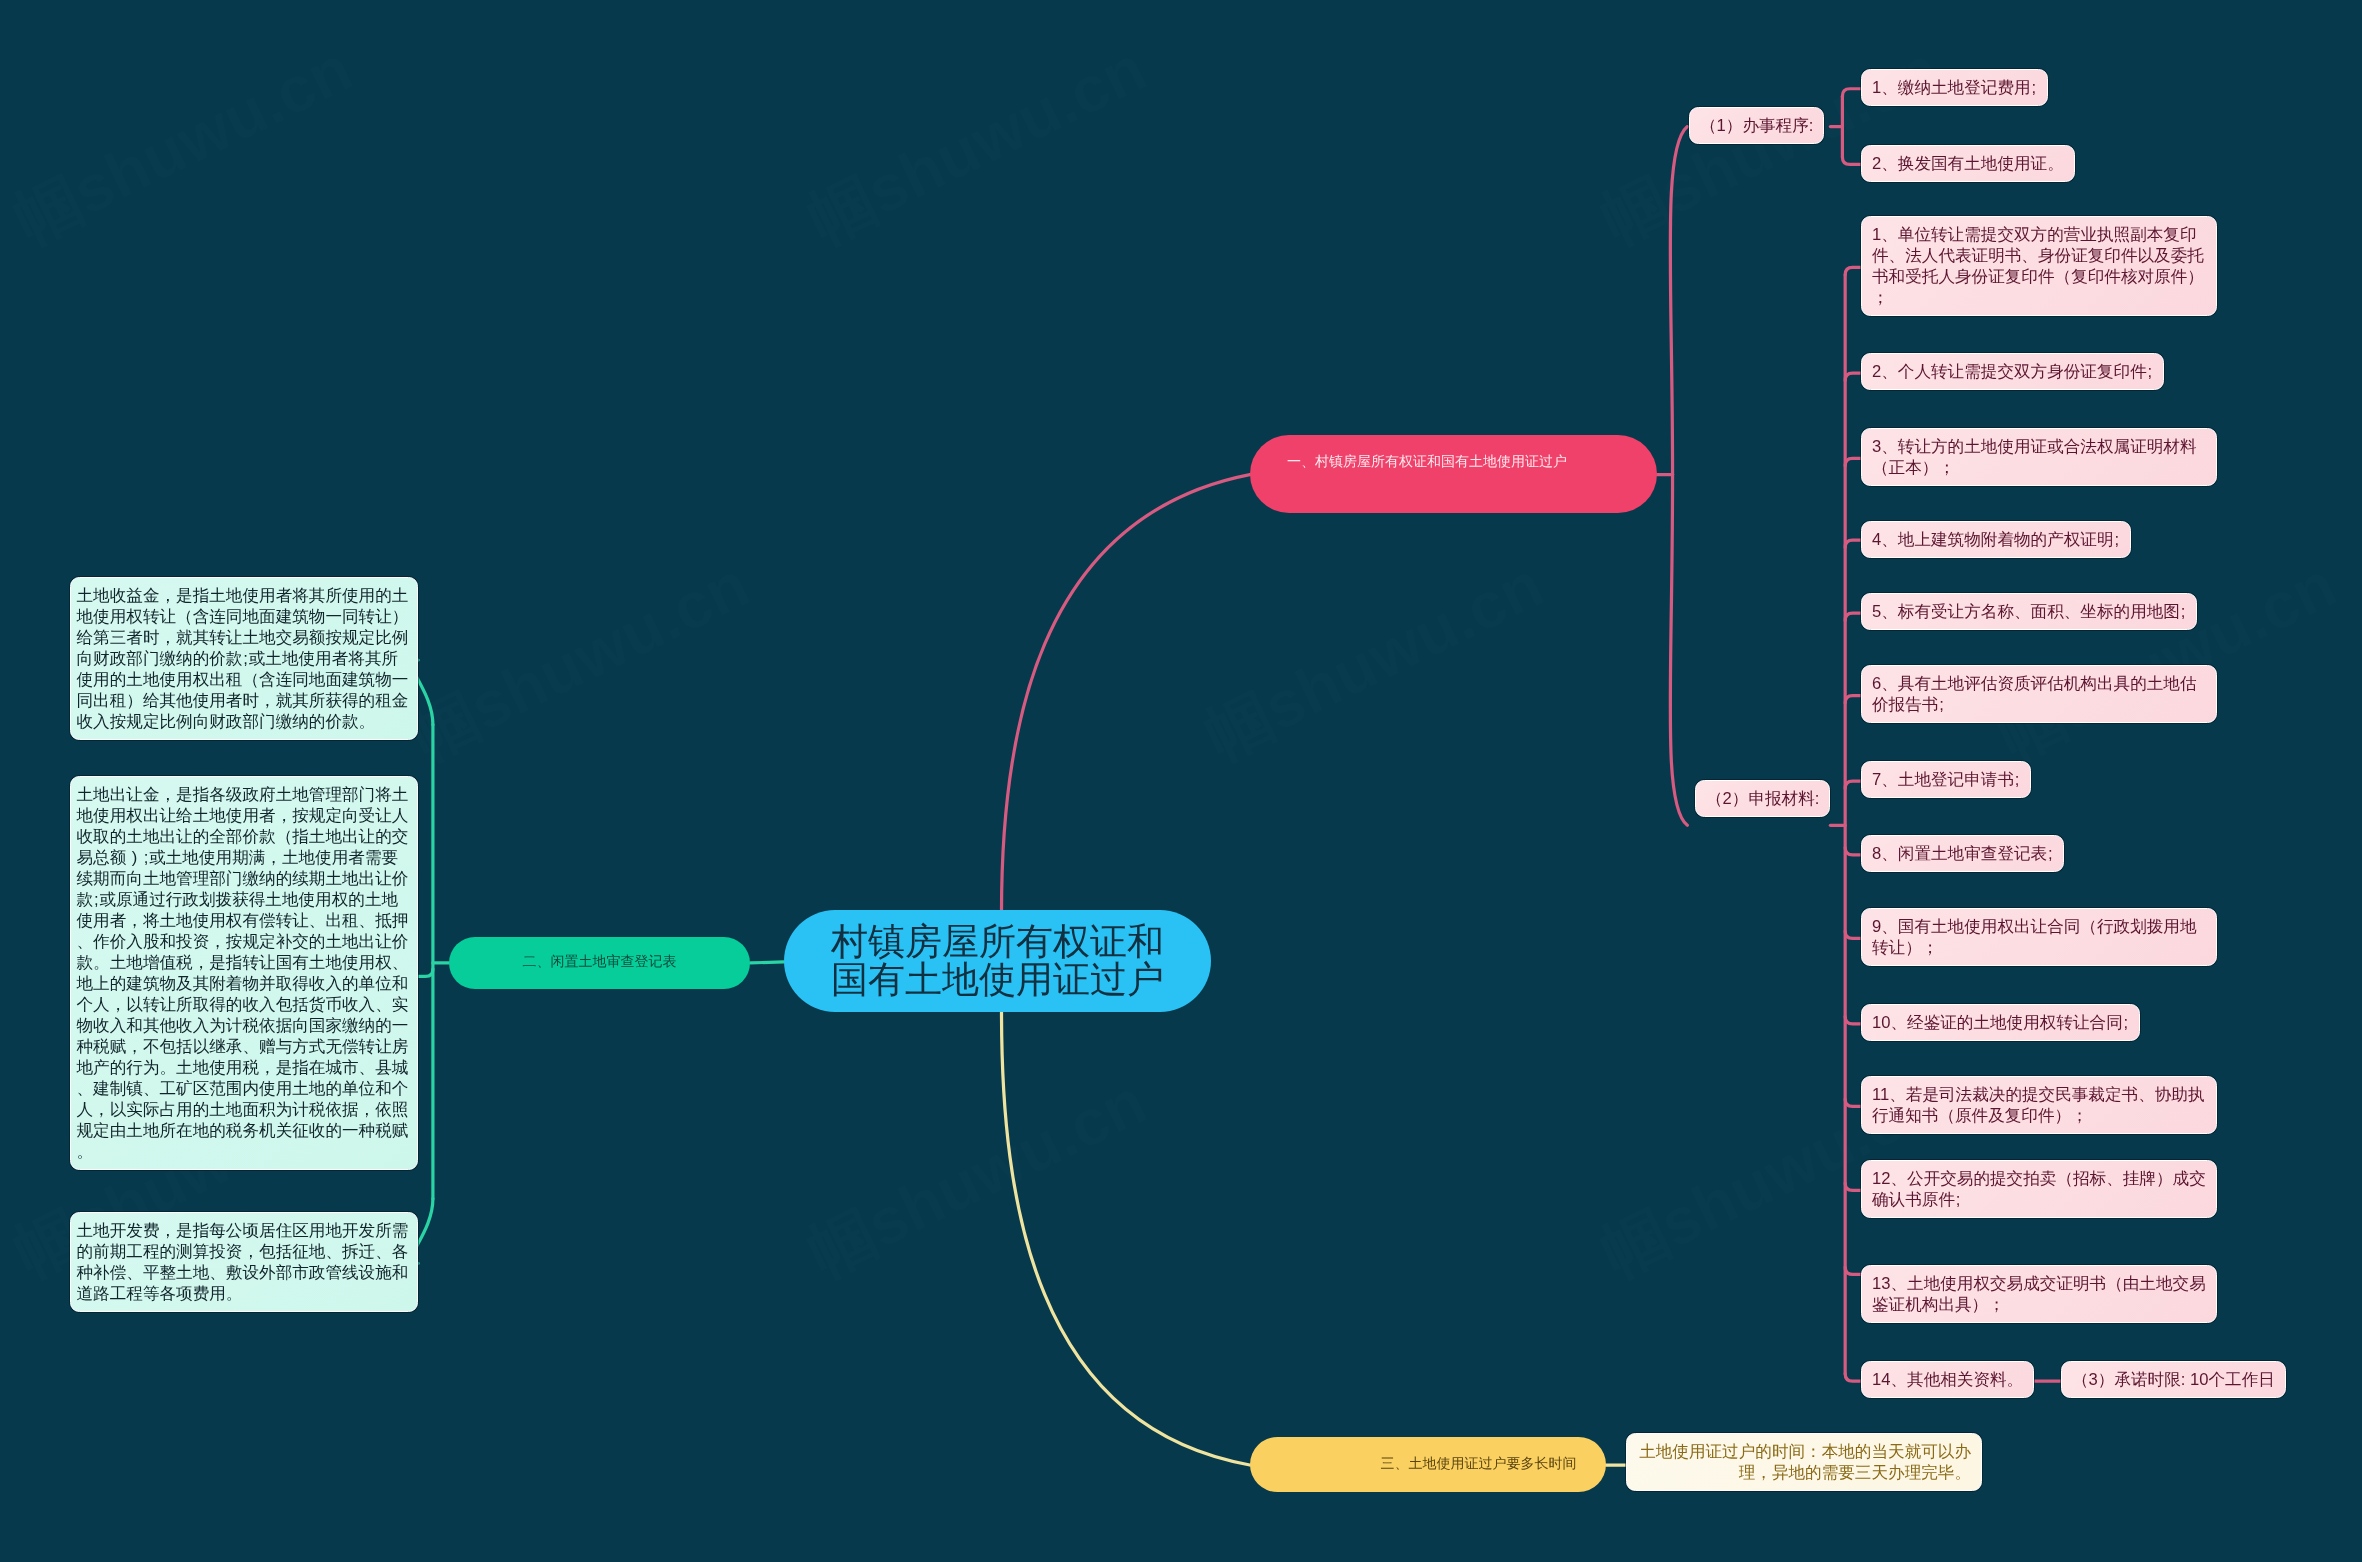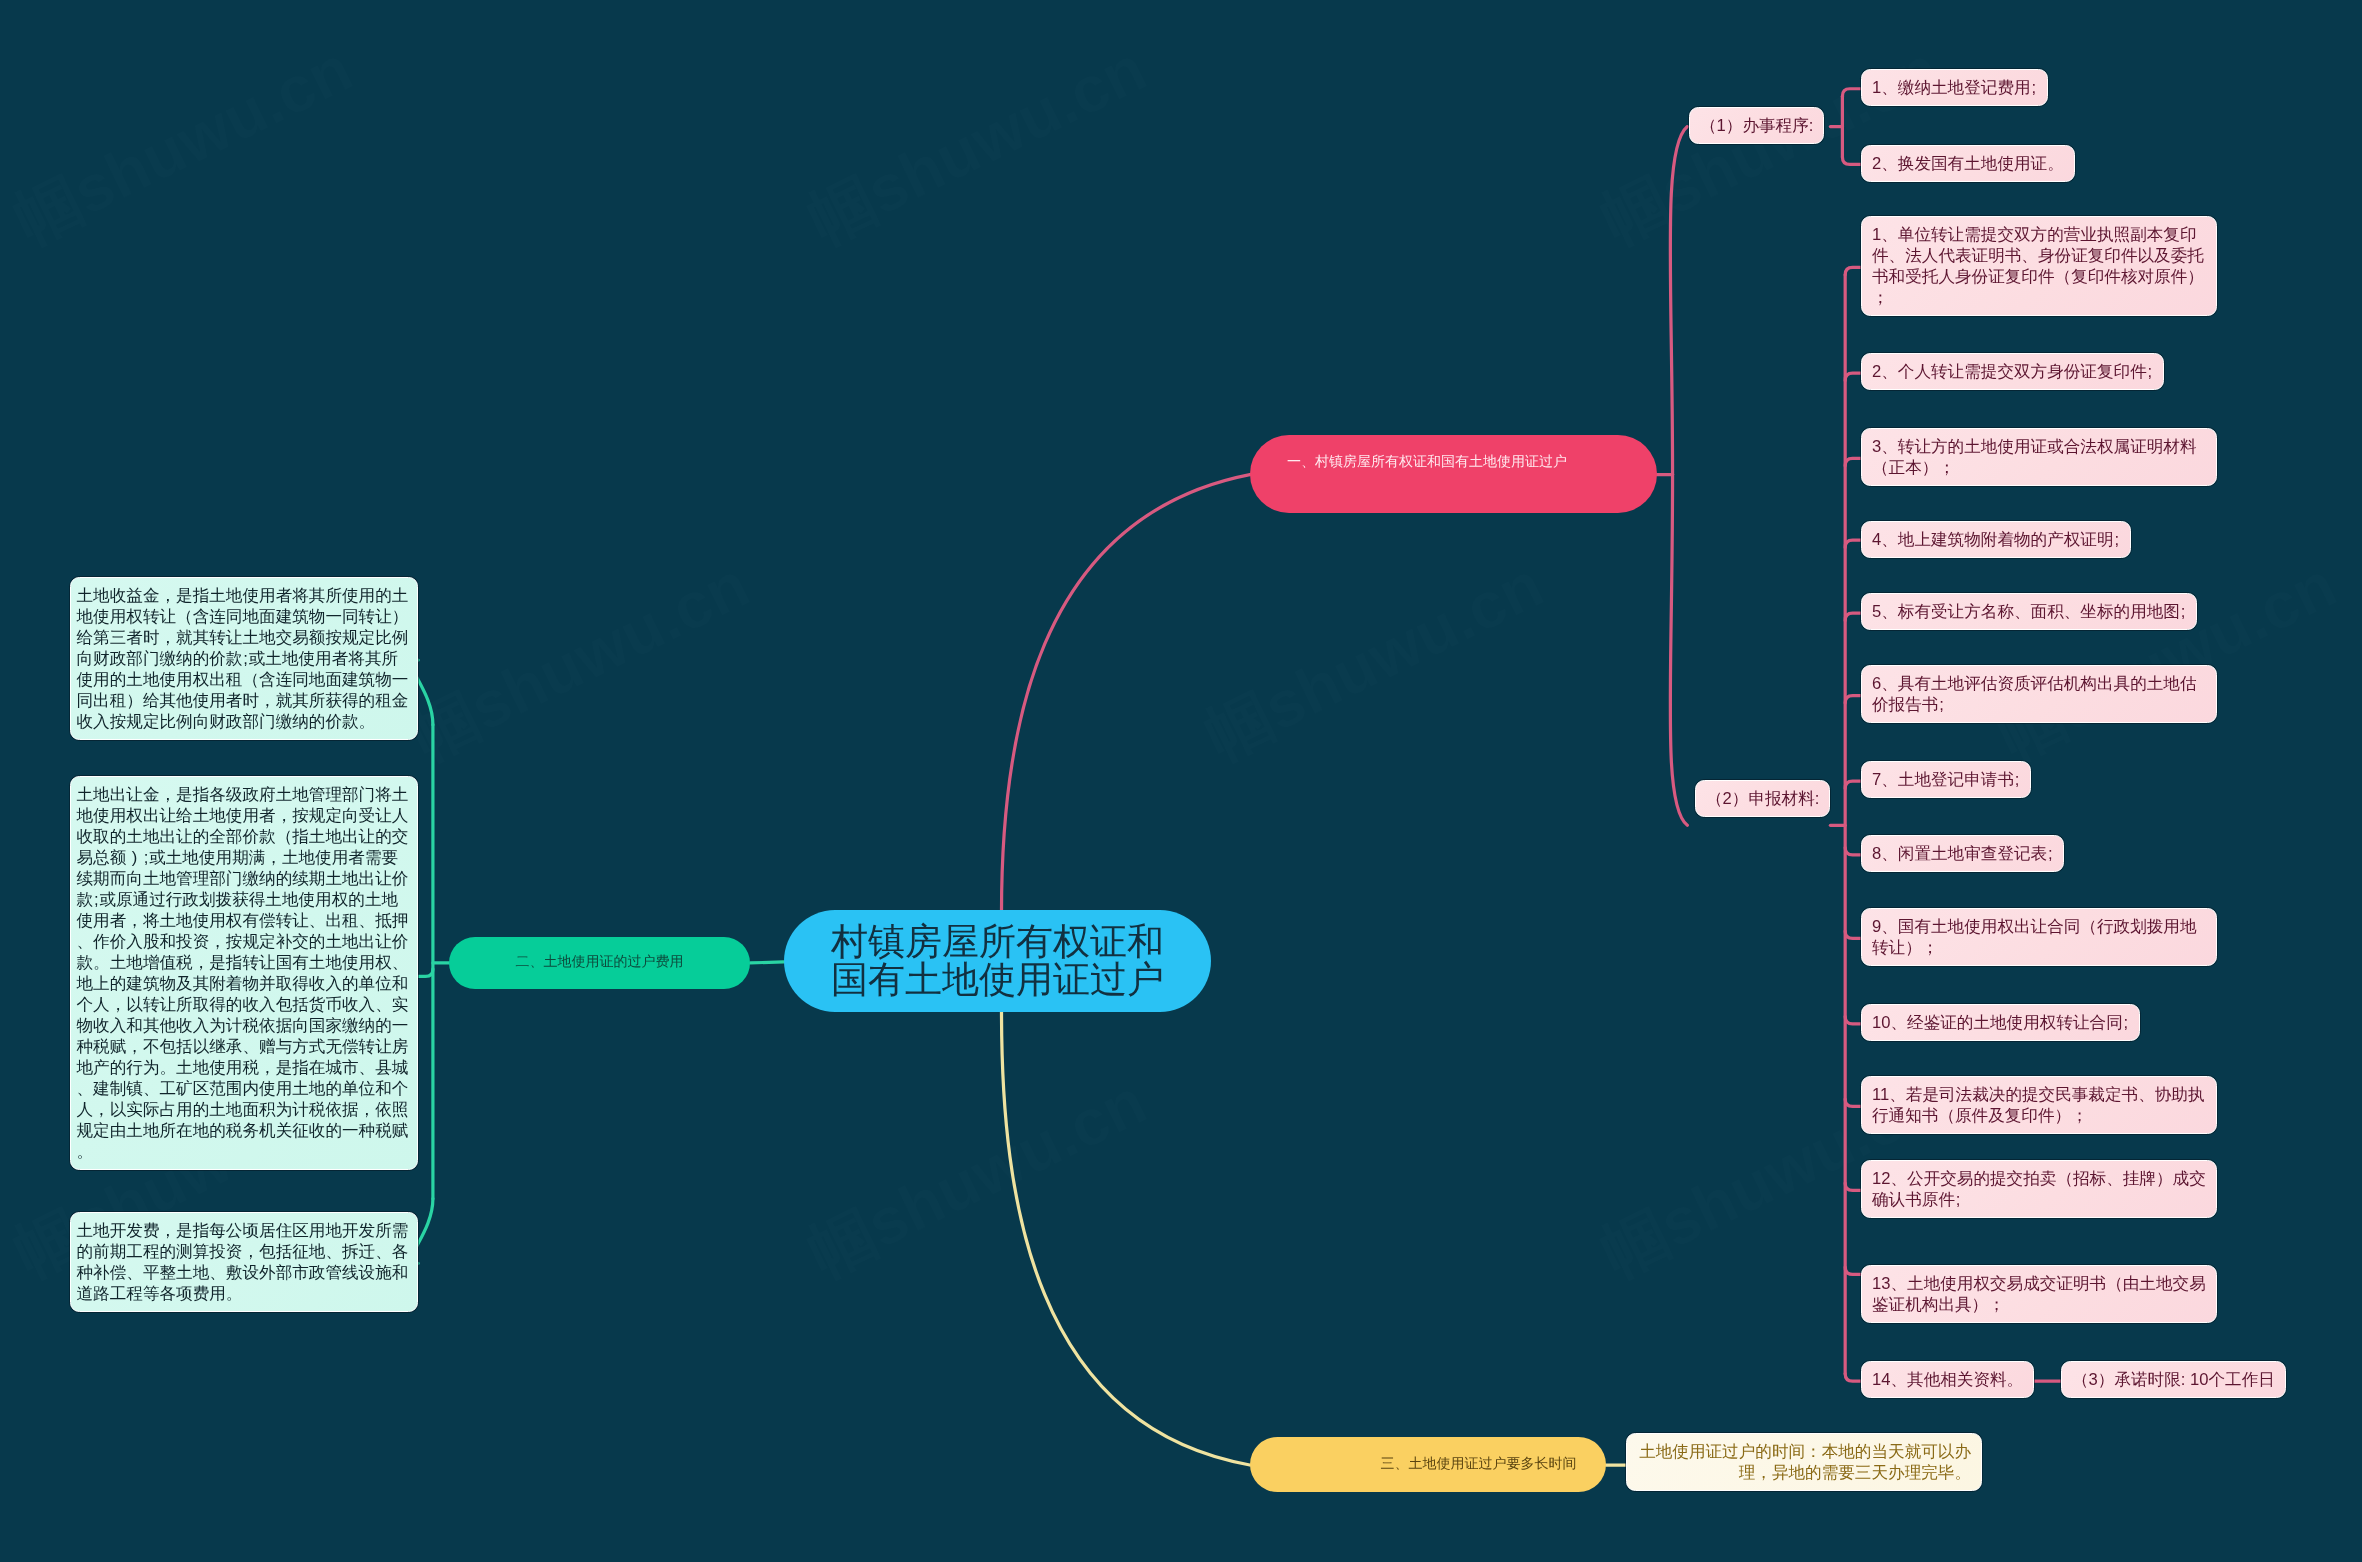--- a/index.html
+++ b/index.html
@@ -106,21 +106,21 @@
         <path d="M469,1298.5 C469,1337 430.5,1368.5 453,1368.5" class="ln gr"></path>
       </g>
 
     <path class="ln yl" d="M1740,1587 L1762,1587"></path>
   </svg>
 
   <div class="node root" style="left:784px;top:910px;width:427px;height:102px;">村镇房屋所有权证和国有土地使用证过户</div>
 
   <div class="node pill pink" style="left:1250px;top:435px;width:407px;height:78px;">一、村镇房屋所有权证和国有土地使用证过户</div>
 
-  <div class="node pill green" style="left:449px;top:937px;width:301px;height:52px;">二、土地使用证的过户费用</div>
+  <div class="node pill green" style="left:449px;top:937px;width:301px;height:52px;">二、闲置土地审查登记表</div>
 
   <div class="node pill yellow" style="left:1250px;top:1437px;width:356px;height:55px;">三、土地使用证过户要多长时间</div>
 
   <div class="node box lpink" style="left:1689px;top:107px;">（1）办事程序:</div>
 
   <div class="node box lpink" style="left:1687px;top:780px;margin-left:8px;">（2）申报材料:</div>
 
   <div class="node box lpink" style="left:2061px;top:1361px;">（3）承诺时限: 10个工作日</div>
 
   <div id="gen">

